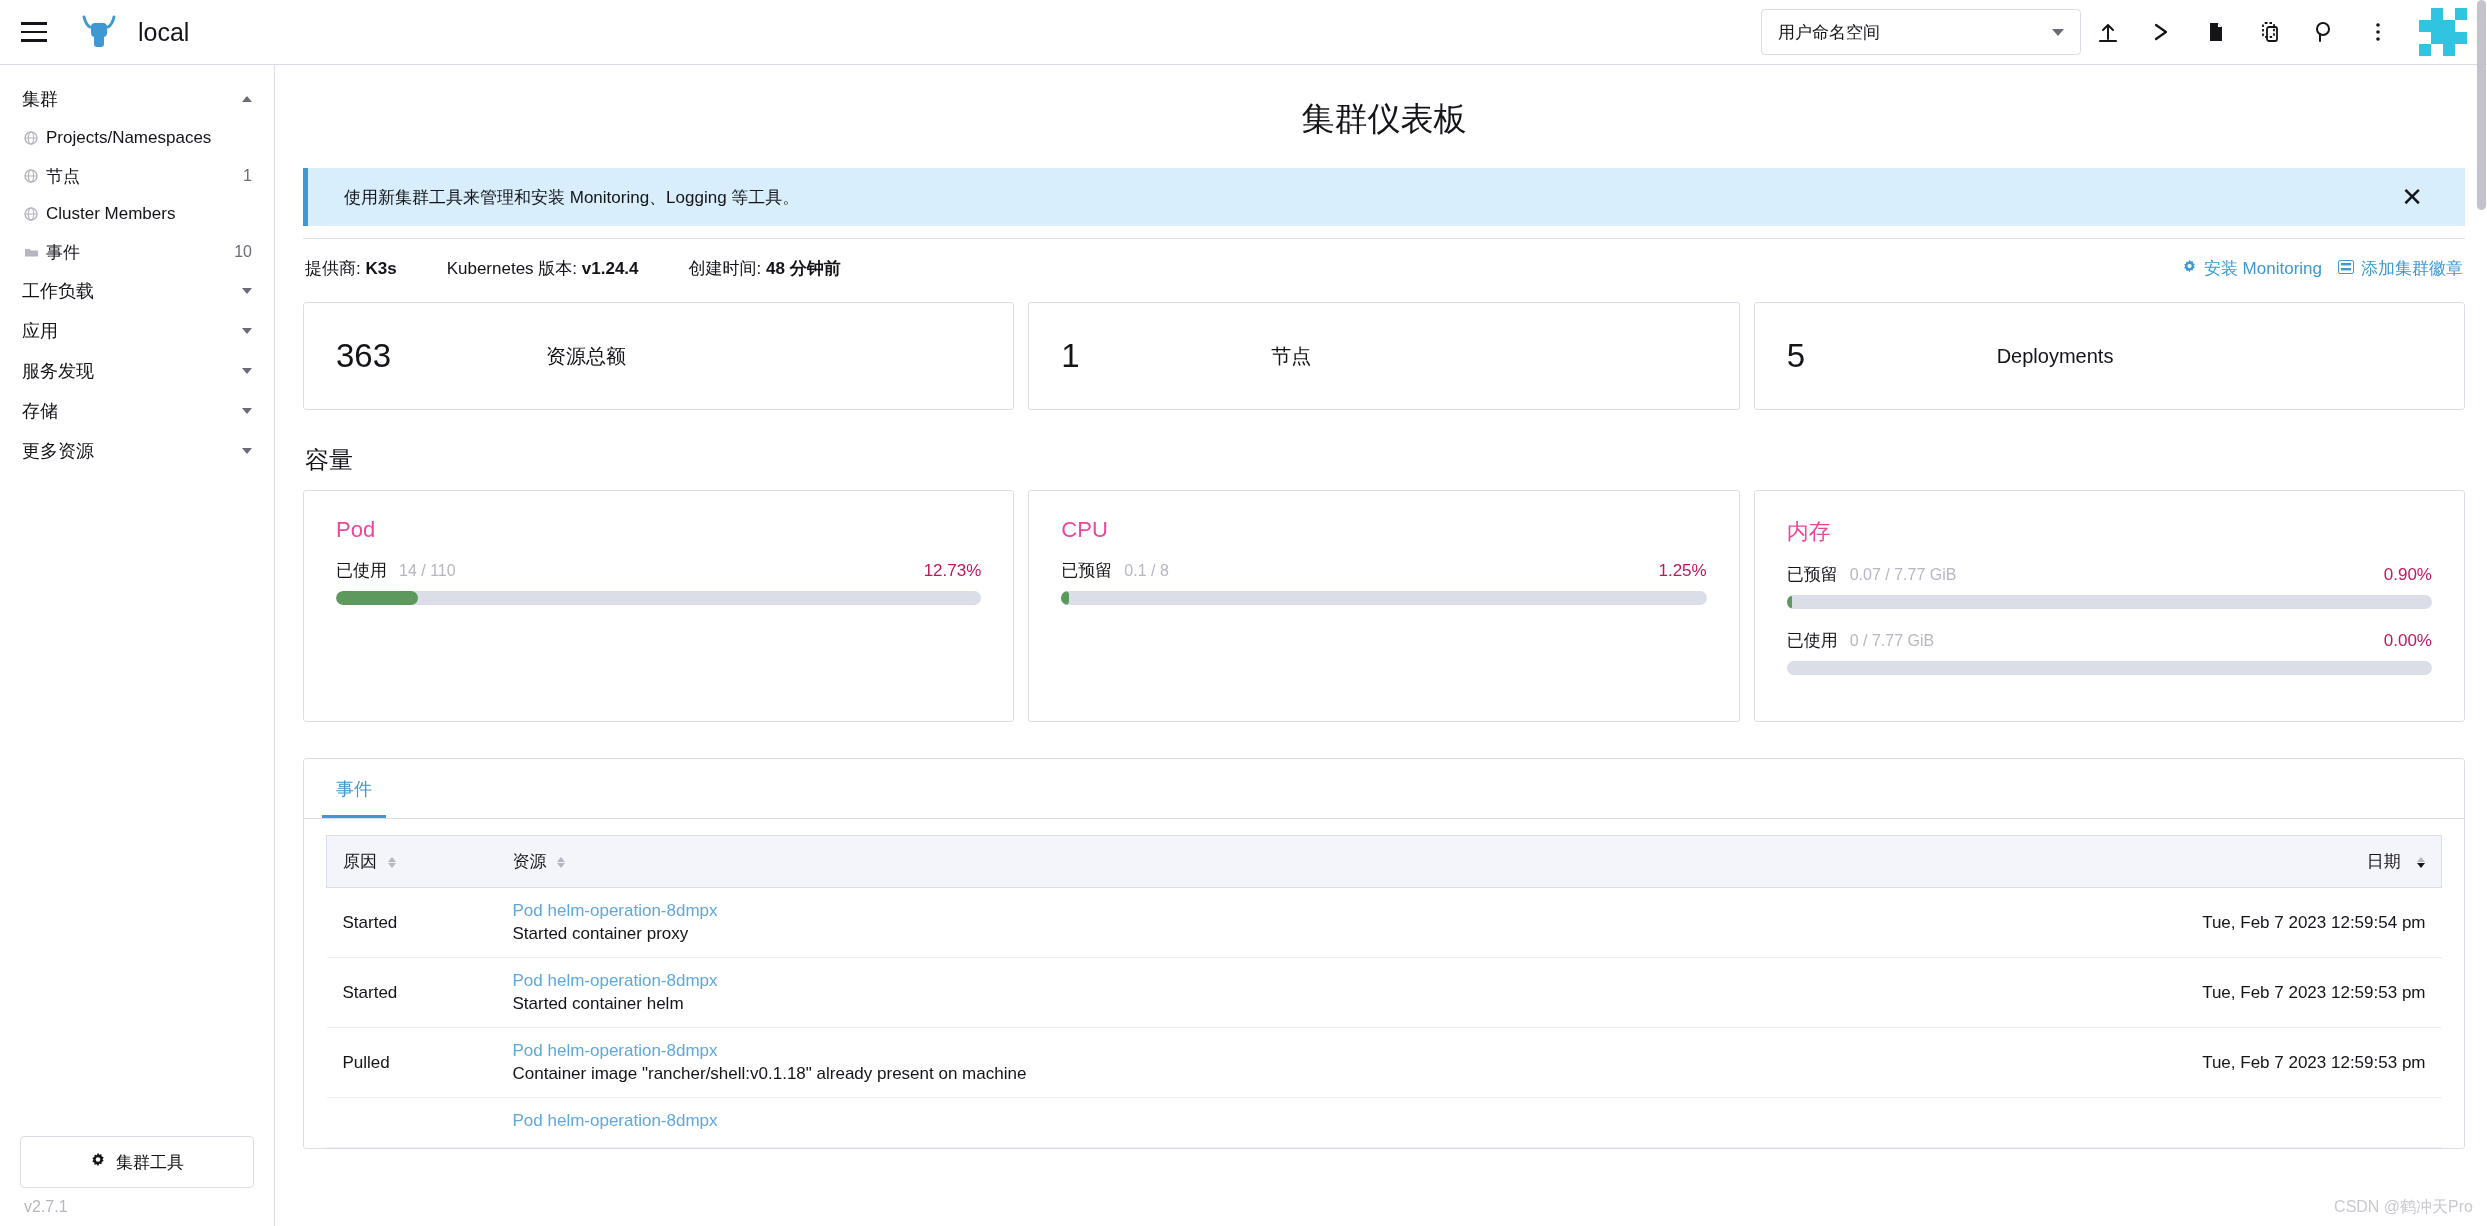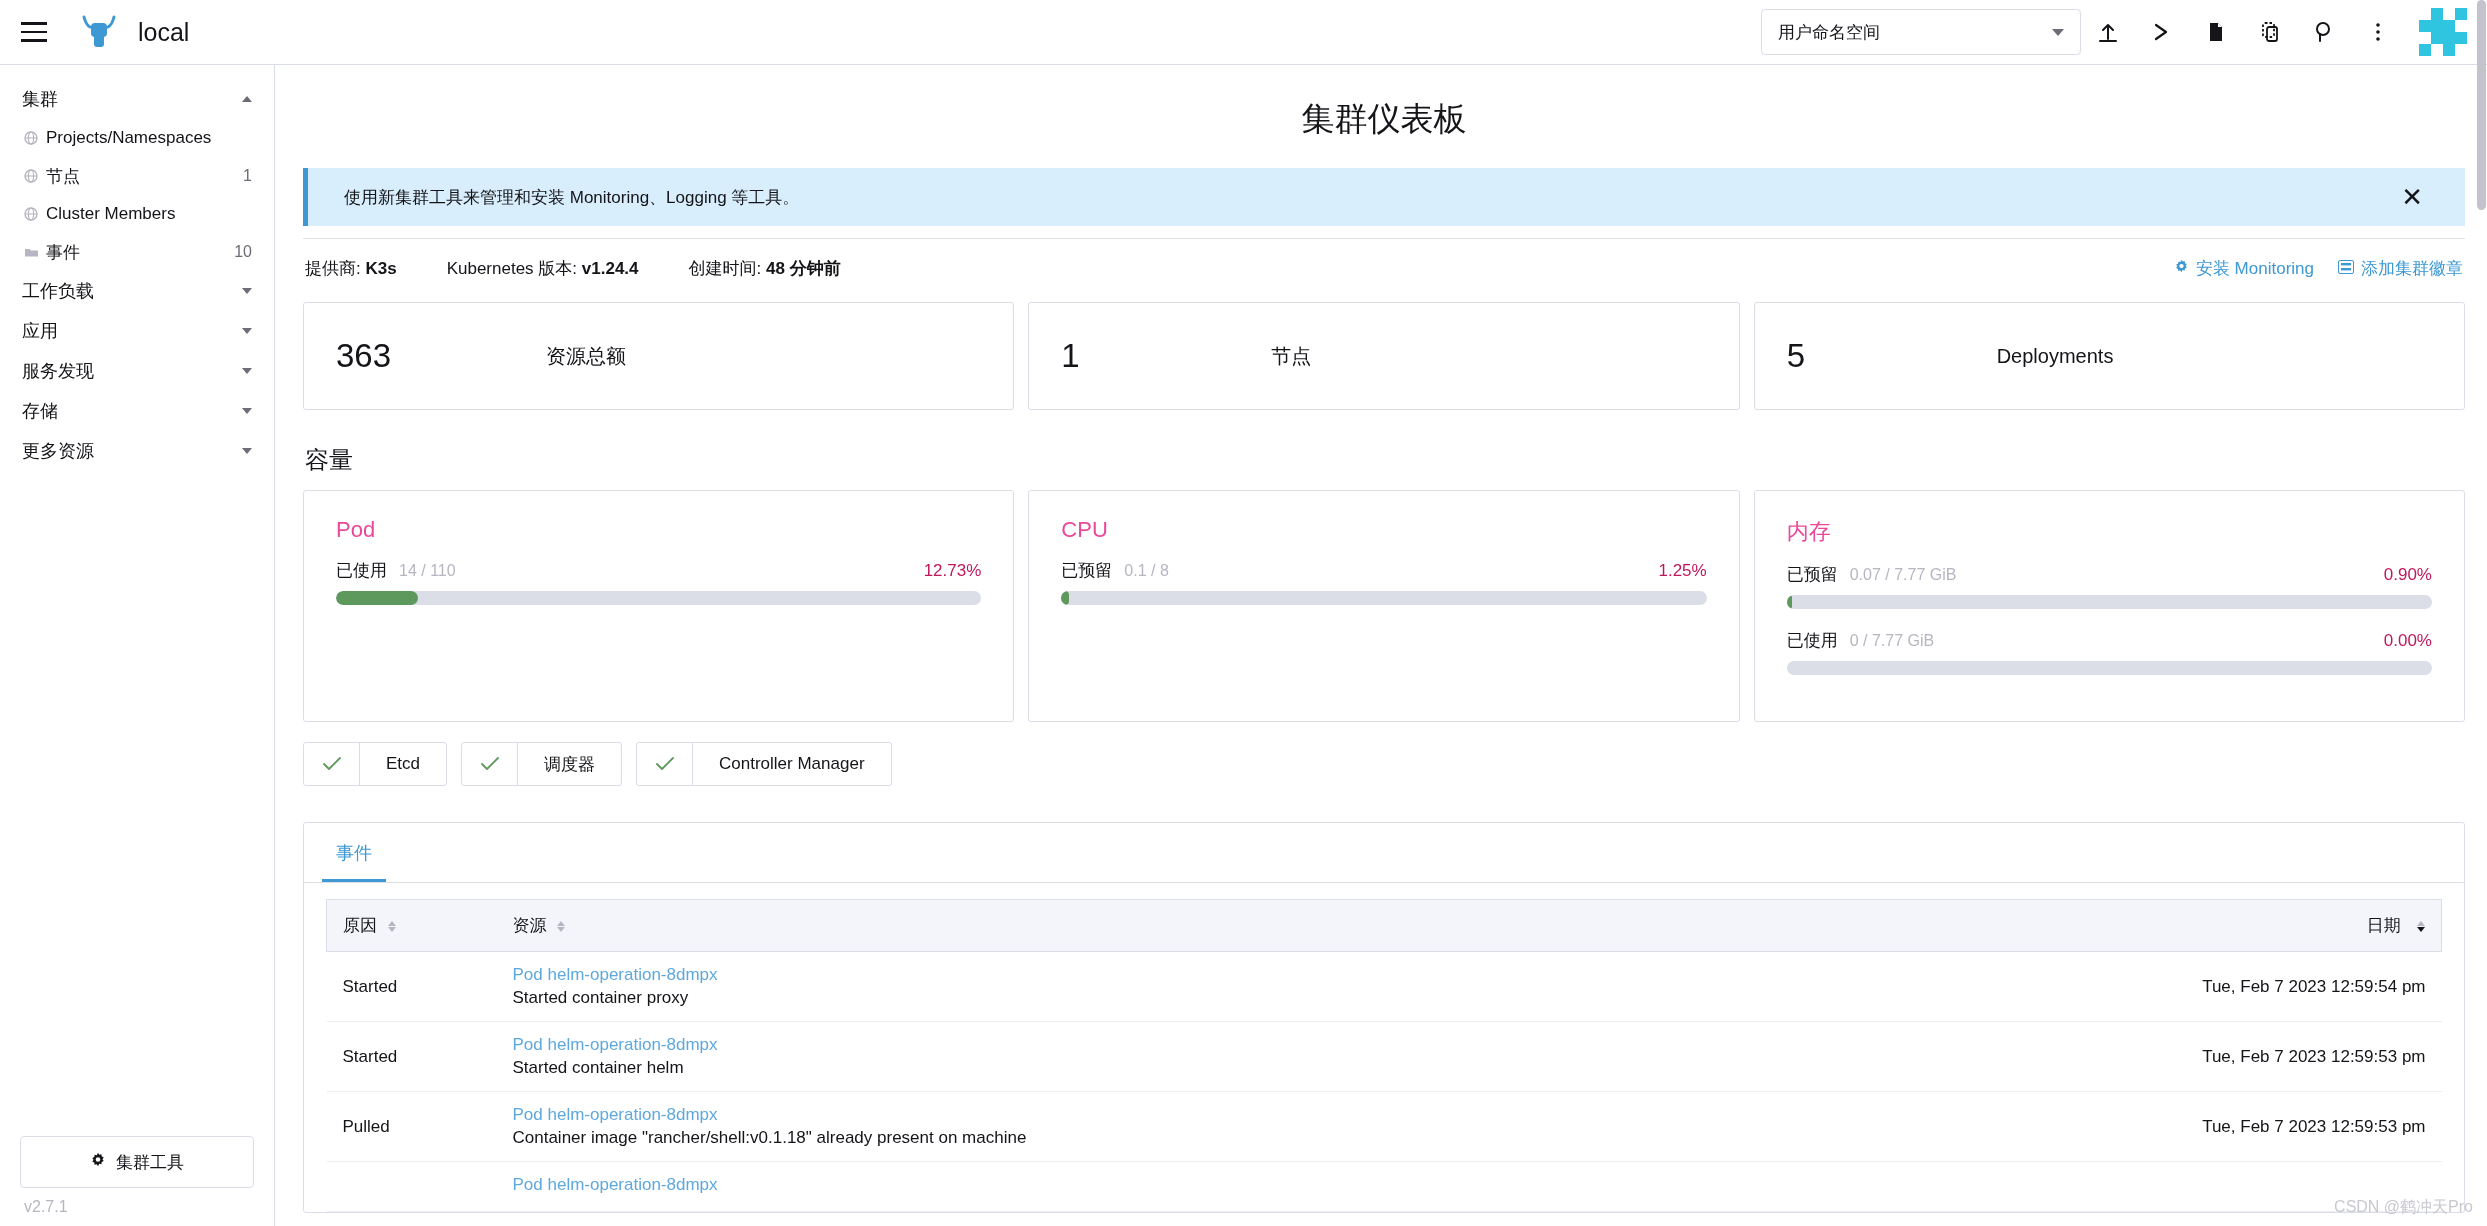--- a/index.html
+++ b/index.html
@@ -184,21 +184,21 @@
   .meta-row {
     border-top: 1px solid #e1e1e6;
     display: flex;
     align-items: center;
     padding: 18px 2px 16px 2px;
     font-size: 17px;
     color: #141419;
   }
   .meta-item { margin-right: 50px; }
   .meta-item b { font-weight: 700; }
-  .meta-actions { margin-left: auto; display: flex; gap: 24px; align-items: center; }
+  .meta-actions { margin-left: auto; display: flex; gap: 16px; align-items: center; }
   .meta-link {
     color: #3d98d3; font-size: 17px; cursor: pointer;
     display: flex; align-items: center; gap: 7px;
   }
 
   
   .card-row { display: flex; gap: 14px; margin-top: 6px; }
   .stat-card {
     flex: 1;
     height: 108px;
@@ -630,46 +630,20 @@
           <span class="k">已使用</span>
           <span class="sub">0 / 7.77 GiB</span>
           <span class="pct">0.00%</span>
         </div>
         <div class="bar">
             <i style="width: 0%;"></i>
           </div>
       </div>
     </div>
 
-    <div class="health-row">
-      <div class="pill">
-        <span class="chk">
-          <svg width="20" height="16" viewBox="0 0 20 16">
-              <path d="M2 8 L7 13 L18 2" stroke="#5d995d" stroke-width="1.8" fill="none" stroke-linecap="round" stroke-linejoin="round"></path>
-            </svg>
-        </span>
-        <span class="pname">Etcd</span>
-      </div>
-      <div class="pill">
-        <span class="chk">
-          <svg width="20" height="16" viewBox="0 0 20 16">
-              <path d="M2 8 L7 13 L18 2" stroke="#5d995d" stroke-width="1.8" fill="none" stroke-linecap="round" stroke-linejoin="round"></path>
-            </svg>
-        </span>
-        <span class="pname">调度器</span>
-      </div>
-      <div class="pill">
-        <span class="chk">
-          <svg width="20" height="16" viewBox="0 0 20 16">
-              <path d="M2 8 L7 13 L18 2" stroke="#5d995d" stroke-width="1.8" fill="none" stroke-linecap="round" stroke-linejoin="round"></path>
-            </svg>
-        </span>
-        <span class="pname">Controller Manager</span>
-      </div>
-    </div>
 
     <div class="events-panel">
       <div class="tabs">
         <div class="tab">事件</div>
       </div>
       <div class="panel-body">
 
         <table class="evt">
           <thead>
             <tr>

